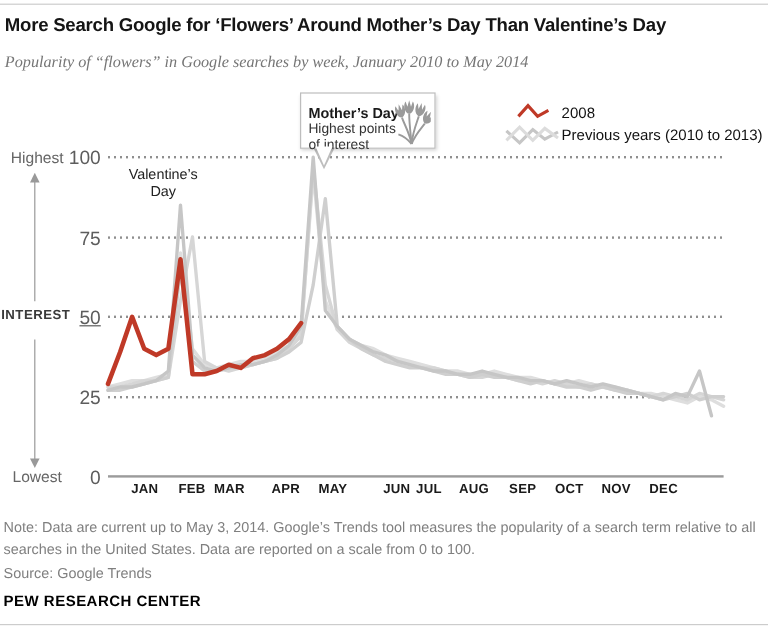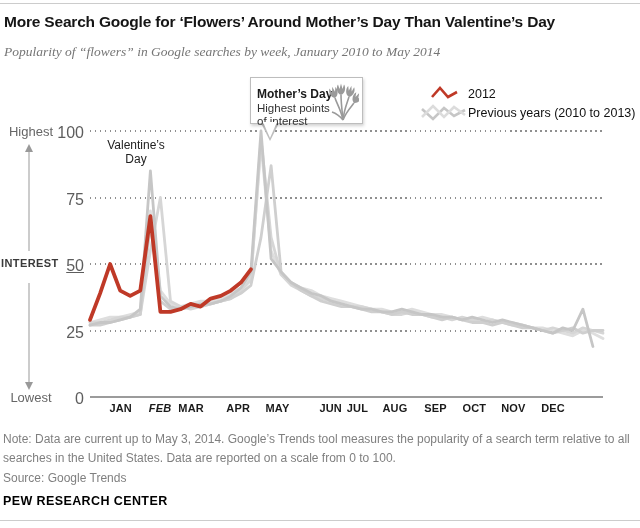--- a/index.html
+++ b/index.html
@@ -97,21 +97,21 @@
   <div class="axis-line"></div>
   <div id="y-ticks">
       <div class="tick-label" style="top: 124px;">100</div>
       <div class="tick-label" style="top: 190.5px;">75</div>
       <div class="tick-label" style="top: 257px; text-decoration: underline;">50</div>
       <div class="tick-label" style="top: 323.5px;">25</div>
       <div class="tick-label" style="top: 390px;">0</div>
     </div>
   <div id="x-months">
       <div class="month-label" style="left: 92px;">JAN</div>
-      <div class="month-label" style="left: 131.36px; font-style: italic;">FEB</div>
+      <div class="month-label" style="left: 131.36px;">FEB</div>
       <div class="month-label" style="left: 164px;">MAR</div>
       <div class="month-label" style="left: 210.08px;">APR</div>
       <div class="month-label" style="left: 249.44px;">MAY</div>
       <div class="month-label" style="left: 302px;">JUN</div>
       <div class="month-label" style="left: 328.16px;">JUL</div>
       <div class="month-label" style="left: 367.52px;">AUG</div>
       <div class="month-label" style="left: 406.88px;">SEP</div>
       <div class="month-label" style="left: 446.24px;">OCT</div>
       <div class="month-label" style="left: 485.6px;">NOV</div>
       <div class="month-label" style="left: 524.96px;">DEC</div>
@@ -166,21 +166,21 @@
         <use href="#tulip" transform="translate(22,15) rotate(12)"></use>
         <use href="#tulip" transform="translate(27,21) rotate(28)"></use>
       </g>
     </svg>
   </div>
 
   <div>
     <svg class="abs" style="left:430px; top:85px" width="30" height="16">
       <polyline points="2,12 10,3 18,12 27,7" fill="none" stroke="#bf3927" stroke-width="2.6"></polyline>
     </svg>
-    <div class="legend-label" style="left:468px; top:87px">2012</div>
+    <div class="legend-label" style="left:468px; top:87px">2008</div>
     <svg class="abs" style="left:420px; top:100px" width="48" height="24">
       <polyline points="2,9 13,19 24,8 34,16 45,10" fill="none" stroke="#c6c6c6" stroke-width="2.6"></polyline>
       <polyline points="2,17 13,6 24,17 34,7 45,15" fill="none" stroke="#dcdcdc" stroke-width="2.6"></polyline>
     </svg>
     <div class="legend-label" style="left:468px; top:106px">Previous years (2010 to 2013)</div>
   </div>
 
 </div>
 
 <p class="note">Note: Data are current up to May 3, 2014. Google’s Trends tool measures the popularity of a search term relative to all searches in the United States. Data are reported on a scale from 0 to 100.</p>

